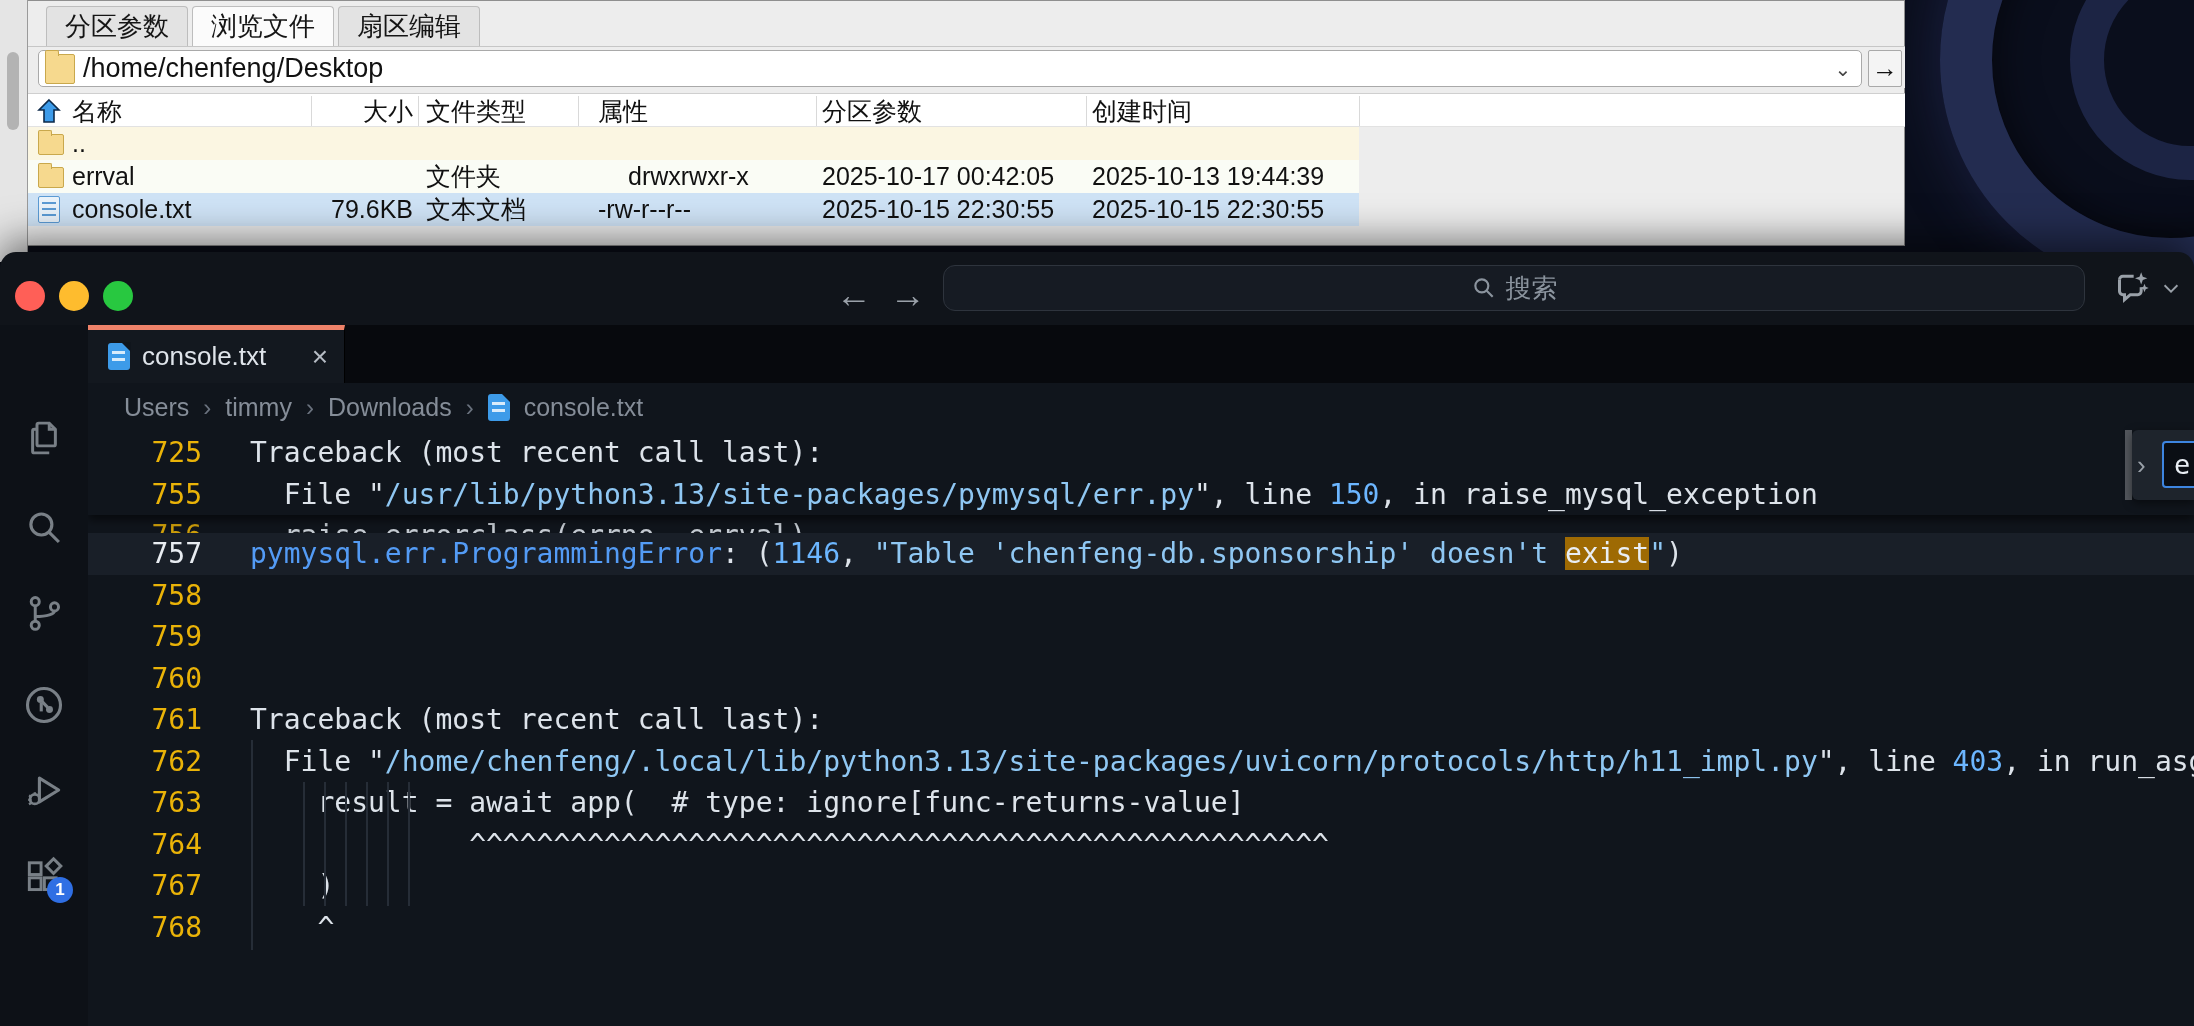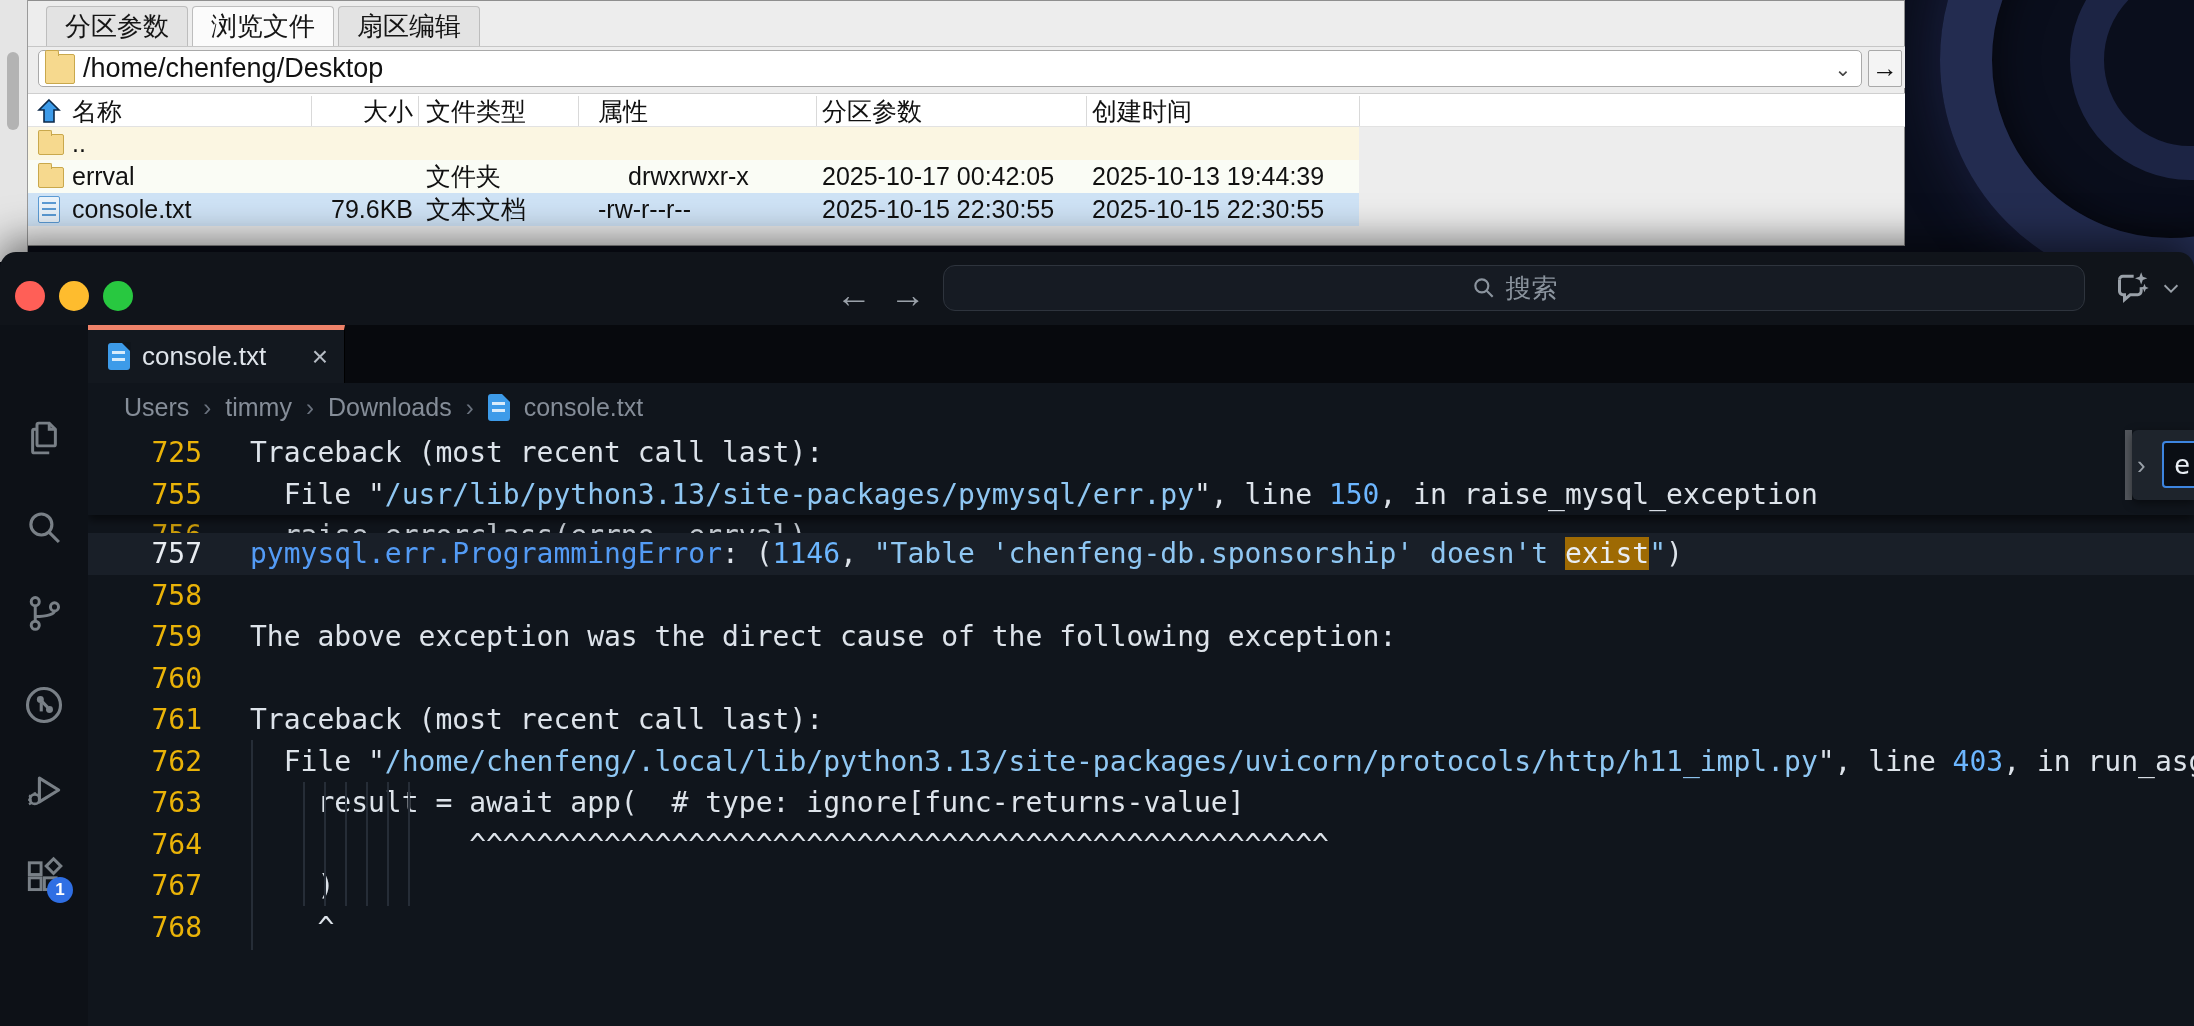--- a/index.html
+++ b/index.html
@@ -275,21 +275,20 @@
         <div class="crow current">
           <div class="ln">757</div>
           <div class="code"><span class="seg-blue">pymysql.err.ProgrammingError</span><span class="seg-fg">: (</span><span class="seg-num">1146</span><span class="seg-fg">, </span><span class="seg-str">"Table 'chenfeng-db.sponsorship' doesn't </span><span class="seg-match">exist</span><span class="seg-str">"</span><span class="seg-fg">)</span></div>
         </div>
         <div class="crow">
           <div class="ln">758</div>
           <div class="code"></div>
         </div>
         <div class="crow">
           <div class="ln">759</div>
-          <div class="code"><span class="seg-fg">The above exception was the direct cause of the following exception:</span></div>
         </div>
         <div class="crow">
           <div class="ln">760</div>
           <div class="code"></div>
         </div>
         <div class="crow">
           <div class="ln">761</div>
           <div class="code"><span class="seg-fg">Traceback (most recent call last):</span></div>
         </div>
         <div class="crow">

